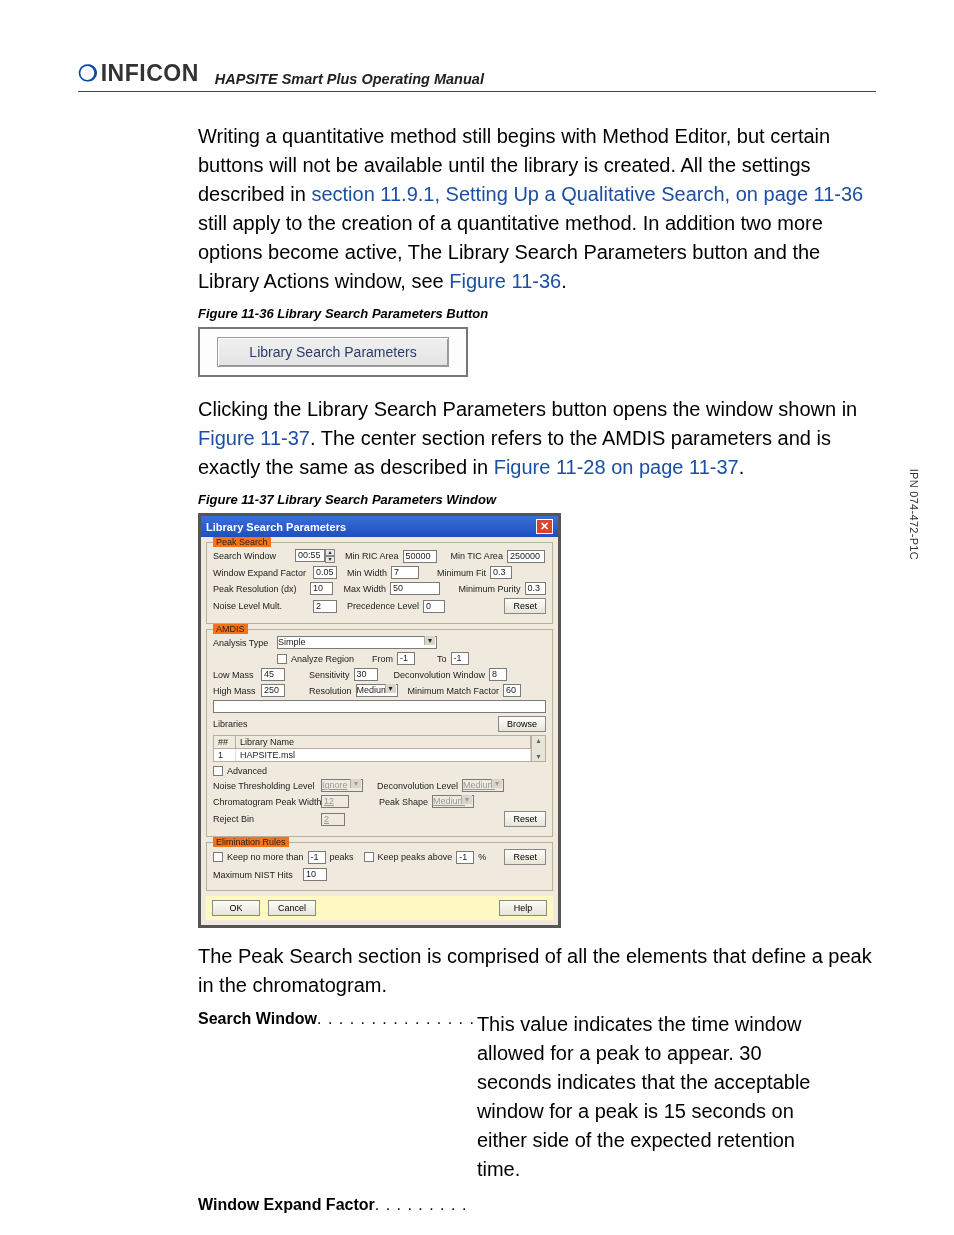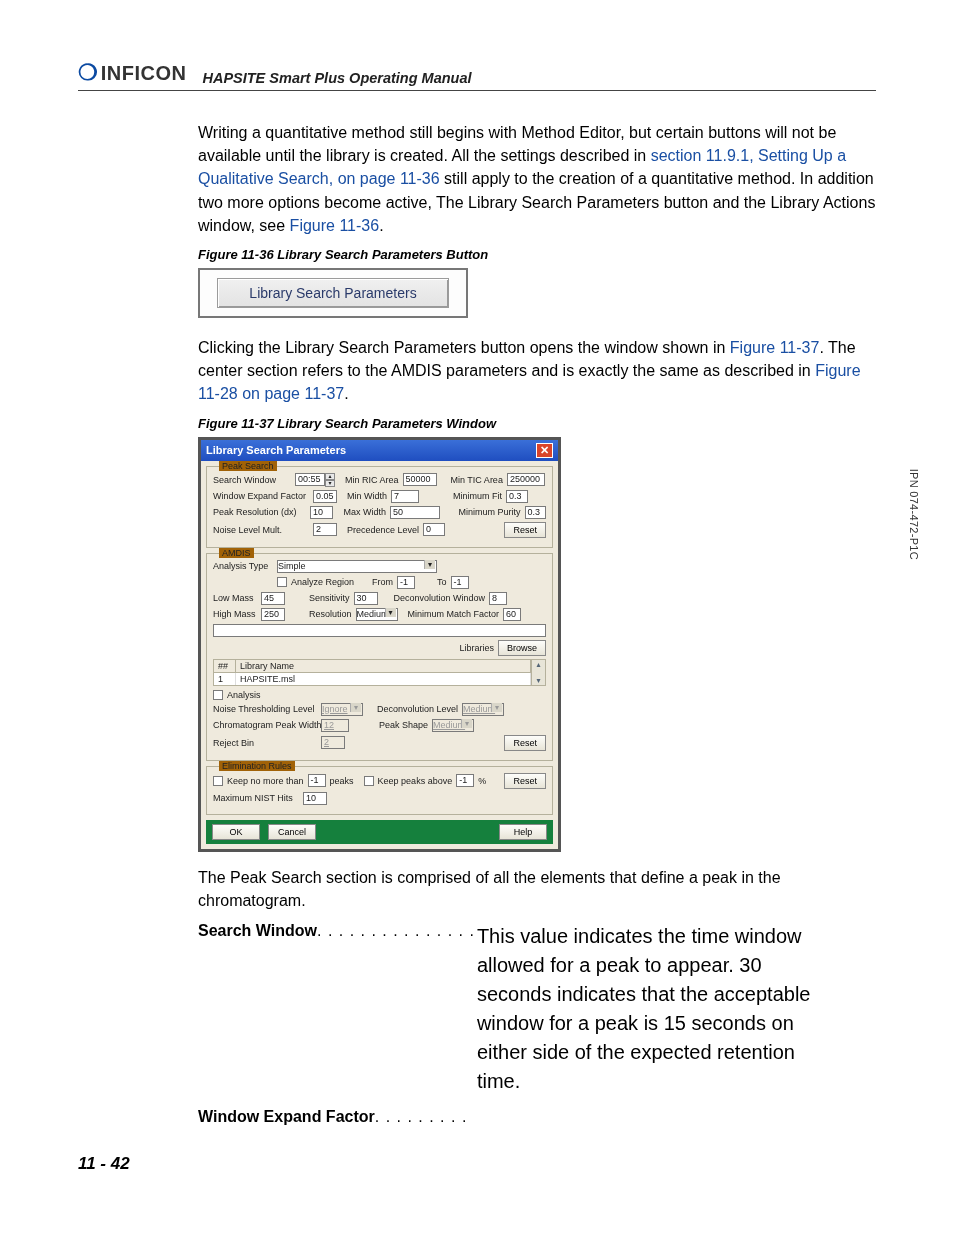--- a/index.html
+++ b/index.html
@@ -1,50 +1,50 @@
 <!DOCTYPE html>
 <html><head>
 <meta charset="utf-8">
 <style>
   * { box-sizing: border-box; margin: 0; padding: 0; }
   body { width: 954px; height: 1235px; font-family: Arial, Helvetica, sans-serif; color: #000; background: #fff; position: relative; }
   .page { padding: 60px 78px 48px 78px; }
   .hdr { display: flex; align-items: flex-end; gap: 12px; border-bottom: 1.6px solid #444; padding-bottom: 4px; margin-bottom: 30px; }
   .logo { display: flex; align-items: center; gap: 3px; }
   .logo-drop { color: #0b4aa2; font-size: 22px; font-weight: bold; }
-  .logo-text { font-size: 20px; letter-spacing: 0.5px; font-weight: 600; color: #333; }
+  .logo-text { font-size: 23px; letter-spacing: 0.5px; font-weight: 600; color: #333; }
   .doc-title { font-style: italic; font-weight: bold; font-size: 14.5px; color: #222; margin-left: 4px; }
   .content { margin-left: 120px; }
-  .para { font-size: 16px; line-height: 1.45; margin-bottom: 10px; }
+  .para { font-size: 20px; line-height: 1.45; margin-bottom: 10px; }
   .lnk { color: #1a4fa3; }
   .figcap { font-style: italic; font-weight: bold; font-size: 13px; margin-top: 6px; margin-bottom: 6px; }
   .btnbox { border: 2px solid #777; width: 270px; height: 50px; display: flex; align-items: center; justify-content: center; margin-bottom: 18px; background: #fdfdfd; }
   .btnbox-inner { border: 1px solid #9b9b9b; background: linear-gradient(#f0f0f0,#e3e3e3); width: 232px; height: 30px; display: flex; align-items: center; justify-content: center; font-size: 14px; color: #2a3a6a; font-weight: 500; box-shadow: 1px 1px 0 #fff inset, -1px -1px 0 #999 inset; }
   .dlg-wrap { border: 3px solid #555; width: 363px; background: #fff; font-family: Tahoma, Arial, sans-serif; margin-bottom: 14px; }
   .dlg-title { background: linear-gradient(#3a6fd8,#1f4ec0); color: #fff; font-weight: bold; font-size: 11px; padding: 3px 5px; display: flex; align-items: center; }
   .dlg-x { margin-left: auto; width: 17px; height: 15px; background: #d9442a; color: #fff; display: flex; align-items: center; justify-content: center; font-size: 11px; font-weight: bold; border: 1px solid #fff; }
   .dlg-body { background: #efeadd; padding: 5px; font-size: 9px; color: #222; }
   .grp { border: 1px solid #b5b19c; margin-bottom: 5px; padding: 6px 6px 6px 6px; position: relative; }
-  .grp-title { position: absolute; top: -6px; left: 12px; background: #a16207; padding: 0 3px; font-size: 9px; }
+  .grp-title { position: absolute; top: -6px; left: 6px; background: #f97316; padding: 0 3px; font-size: 9px; }
   .row { display: flex; align-items: center; gap: 4px; margin-bottom: 3px; flex-wrap: nowrap; }
   .lbl { font-size: 9px; white-space: nowrap; }
   .inp { border: 1px solid #7a7a7a; background: #fff; font-size: 9px; padding: 0 2px; height: 13px; }
   .spin { display: inline-flex; }
   .spin-btns { width: 10px; display: flex; flex-direction: column; }
   .spin-btns span { flex:1; border: 1px solid #888; background: #e8e8e8; font-size: 6px; text-align: center; line-height: 5px; }
   .sel { border: 1px solid #7a7a7a; background: #fff; font-size: 9px; height: 13px; padding-right: 12px; position: relative; }
   .sel::after { content: "▾"; position: absolute; right: 1px; top: -1px; font-size: 8px; background: #d9d6c9; width: 10px; text-align: center; border-left: 1px solid #aaa; }
   .wbtn { border: 1px solid #888; background: linear-gradient(#fdfdfa,#e7e4d7); font-size: 9px; padding: 1px 8px; height: 16px; }
   .cb { width: 10px; height: 10px; border: 1px solid #7a7a7a; background: #fff; display: inline-block; vertical-align: middle; }
   .tblhdr { display: flex; background: #efeadd; border: 1px solid #b5b19c; font-size: 9px; }
   .tblhdr div { padding: 1px 4px; border-right: 1px solid #b5b19c; }
   .tblrow { display: flex; background: #fff; font-size: 9px; border: 1px solid #b5b19c; border-top: none; }
   .tblrow div { padding: 1px 4px; border-right: 1px solid #ddd; }
   .scrl { width: 14px; background: #e8e5d8; display: flex; flex-direction: column; align-items: center; justify-content: space-between; border: 1px solid #b5b19c; border-left: none; font-size: 8px; color: #567; }
-  .dlg-footer { display: flex; gap: 8px; padding: 4px 6px; background: #15803d; }
+  .dlg-footer { display: flex; gap: 8px; padding: 4px 6px; background: #fef9c3; }
   .disabled .inp, .disabled .sel { background: #efeadd; color: #999; text-decoration: underline; }
   .deflist { margin-top: 10px; }
   .defrow { display: flex; margin-bottom: 12px; }
   .defterm { font-weight: bold; font-size: 16px; min-width: 200px; white-space: nowrap; }
   .defdots { flex: 0 0 auto; font-size: 16px; letter-spacing: 1px; }
   .defdesc { font-size: 20px; line-height: 1.45; max-width: 340px; margin-left: 2px; }
   .pnum { font-style: italic; font-weight: bold; font-size: 17px; margin-top: 28px; }
   .side { position: absolute; right: 34px; top: 560px; transform: rotate(90deg); transform-origin: right top; font-size: 11px; color: #333; letter-spacing: 0.3px; }
   .grp .right { margin-left: auto; border-radius: 7px; }
   .libarea { display: flex; }
@@ -99,21 +99,21 @@
             <span class="lbl" style="margin-left:6px">Min RIC Area</span>
             <span class="inp" style="width:34px">50000</span>
             <span class="lbl" style="margin-left:10px">Min TIC Area</span>
             <span class="inp" style="width:38px">250000</span>
           </div>
           <div class="row">
             <span class="lbl" style="width:96px">Window Expand Factor</span>
             <span class="inp" style="width:24px">0.05</span>
             <span class="lbl" style="margin-left:6px">Min Width</span>
             <span class="inp" style="width:28px">7</span>
-            <span class="lbl" style="margin-left:30px">Minimum Fit</span>
+            <span class="lbl" style="margin-left:14px">Minimum Fit</span>
             <span class="inp" style="width:22px">0.3</span>
           </div>
           <div class="row">
             <span class="lbl" style="width:96px">Peak Resolution (dx)</span>
             <span class="inp" style="width:24px">10</span>
             <span class="lbl" style="margin-left:6px">Max Width</span>
             <span class="inp" style="width:52px">50</span>
             <span class="lbl" style="margin-left:14px">Minimum Purity</span>
             <span class="inp" style="width:22px">0.3</span>
           </div>
@@ -154,42 +154,42 @@
             <span class="inp" style="width:24px">250</span>
             <span class="lbl" style="margin-left:20px">Resolution</span>
             <span class="sel" style="width:42px">Medium</span>
             <span class="lbl" style="margin-left:6px">Minimum Match Factor</span>
             <span class="inp" style="width:18px">60</span>
           </div>
           <div class="row">
             <span class="inp" style="flex:1;height:13px"></span>
           </div>
           <div class="row">
-            <span style="flex:1;text-align:right" class="lbl">Libraries</span>
+            <span style="flex:1;text-align:left" class="lbl">Libraries</span>
             <button class="wbtn">Browse</button>
           </div>
           <div class="libarea">
             <div class="libmain">
               <div class="tblhdr">
                 <div style="width:22px">##</div>
                 <div style="flex:1">Library Name</div>
               </div>
               <div class="tblrow">
                 <div style="width:22px">1</div>
                 <div style="flex:1">HAPSITE.msl</div>
               </div>
             </div>
             <div class="scrl">
                 <span>▴</span>
                 <span>▾</span>
               </div>
           </div>
           <div class="row disabled" style="margin-top:4px">
             <span class="cb"></span>
-            <span class="lbl">Analysis</span>
+            <span class="lbl">Advanced</span>
           </div>
           <div class="row disabled">
             <span class="lbl" style="width:104px">Noise Thresholding Level</span>
             <span class="sel" style="width:42px">Ignore</span>
             <span class="lbl" style="margin-left:10px">Deconvolution Level</span>
             <span class="sel" style="width:42px">Medium</span>
           </div>
           <div class="row disabled">
             <span class="lbl" style="width:104px">Chromatogram Peak Width</span>
             <span class="inp" style="width:28px">12</span>

